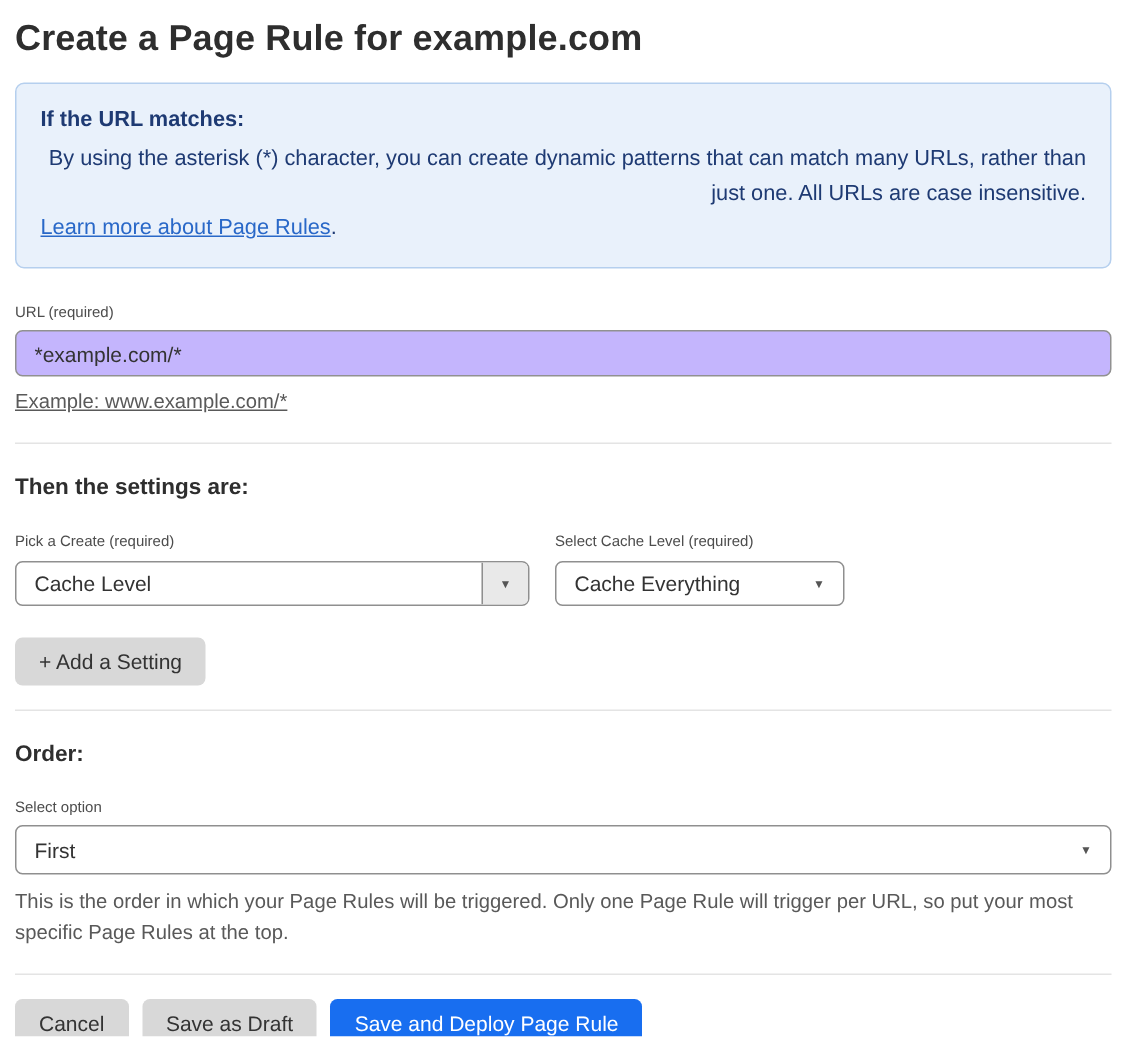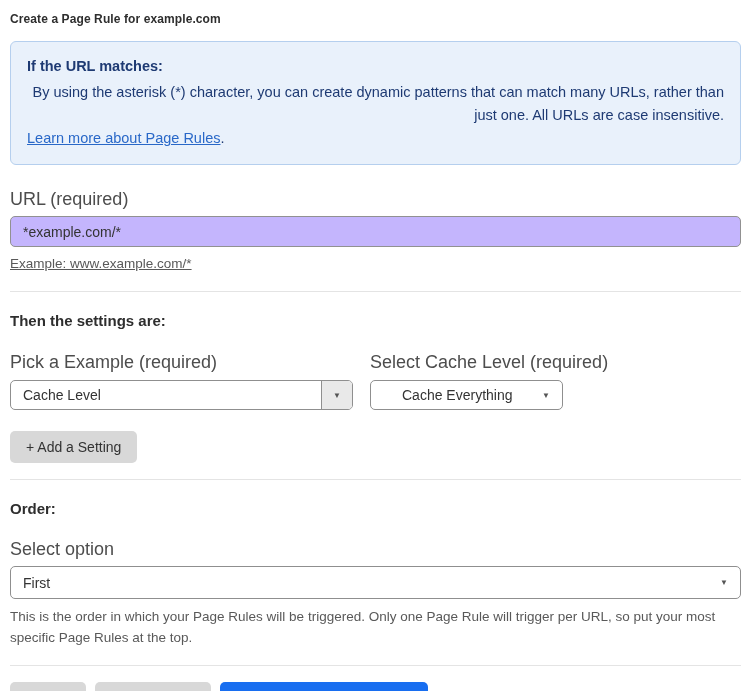--- a/index.html
+++ b/index.html
@@ -9,21 +9,21 @@
     color: #2e2e2e;
   }
   .page {
     width: 750px;
     height: 691px;
     padding: 12px 9px 0 10px;
     background: #ffffff;
     overflow: hidden;
   }
   .page-title {
-    font-size: 12px;
+    font-size: 24px;
     font-weight: bold;
     color: #2e2e2e;
     letter-spacing: 0.1px;
   }
   .info-box {
     margin-top: 15px;
     background: #e9f1fb;
     border: 1px solid #b5cfee;
     border-radius: 6px;
     padding: 13px 16px 14px 16px;
@@ -37,21 +37,21 @@
     margin-bottom: 3px;
   }
   .info-box .info-body { max-width: 700px; text-align: right; }
   .info-link {
     color: #2968c8;
     text-decoration: underline;
     cursor: pointer;
   }
   .field-label {
     margin-top: 24px;
-    font-size: 18px;
+    font-size: 10px;
     color: #4d4d4d;
   }
   .text-input {
     margin-top: 6px;
     width: 731px;
     height: 31px;
     border: 1px solid #919191;
     border-radius: 5px;
     padding: 0 12px;
     font-size: 14px;
@@ -115,21 +115,21 @@
     background: #e9e9e9;
     border-left: 1px solid #8f8f8f;
     display: flex;
     align-items: center;
     justify-content: center;
     font-size: 8px;
     color: #555555;
     flex: none;
   }
   .select-setting { width: 343px; }
-  .select-cache { width: 193px; padding-left: 19px; }
+  .select-cache { width: 193px; }
   .select-order { width: 731px; margin-top: 6px; height: 33px; }
   .btn {
     display: inline-flex;
     align-items: center;
     justify-content: center;
     height: 32px;
     padding: 0 16px;
     border: none;
     border-radius: 5px;
     font-size: 14px;
@@ -176,21 +176,21 @@
   <div class="field-label">URL (required)</div>
   <input class="text-input" type="text" value="*example.com/*" style="">
   <div class="helper-text">Example: www.example.com/*</div>
 
   <hr class="divider">
 
   <div class="section-heading">Then the settings are:</div>
 
   <div class="settings-row">
     <div class="settings-col">
-      <div class="field-label">Pick a Example (required)</div>
+      <div class="field-label">Pick a Create (required)</div>
       <div class="fake-select select-setting">
         <span class="select-value">Cache Level</span>
         <span class="split-arrow">▼</span>
       </div>
     </div>
     <div class="settings-col">
       <div class="field-label">Select Cache Level (required)</div>
       <div class="fake-select select-cache">
         <span class="select-value">Cache Everything</span>
         <span class="select-arrow">▼</span>

